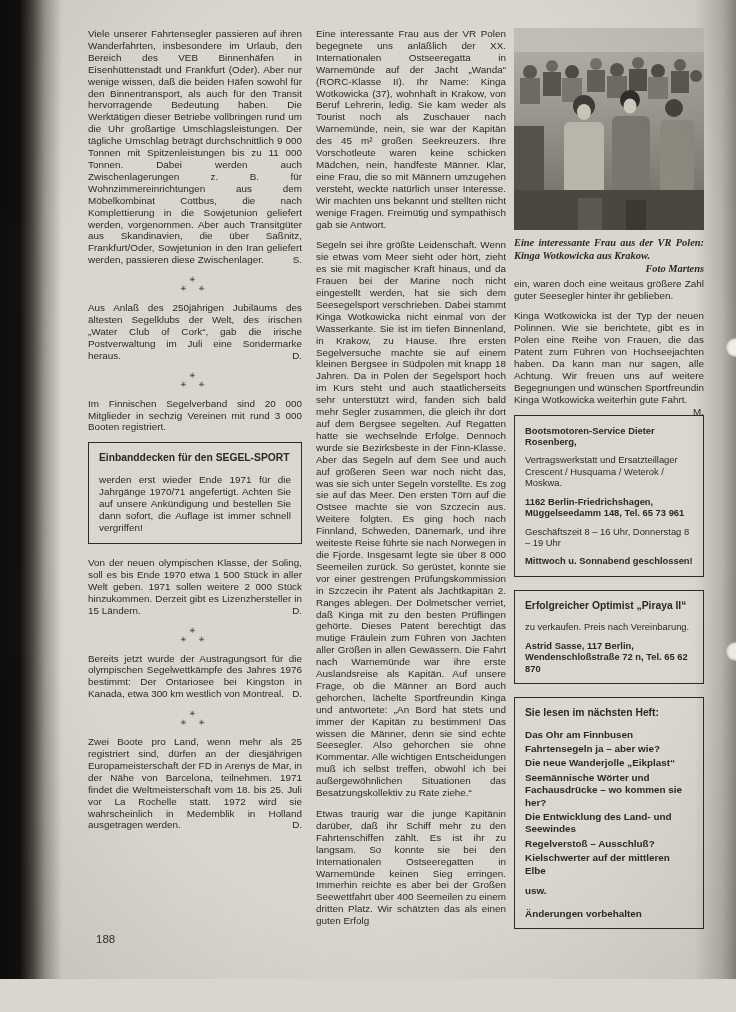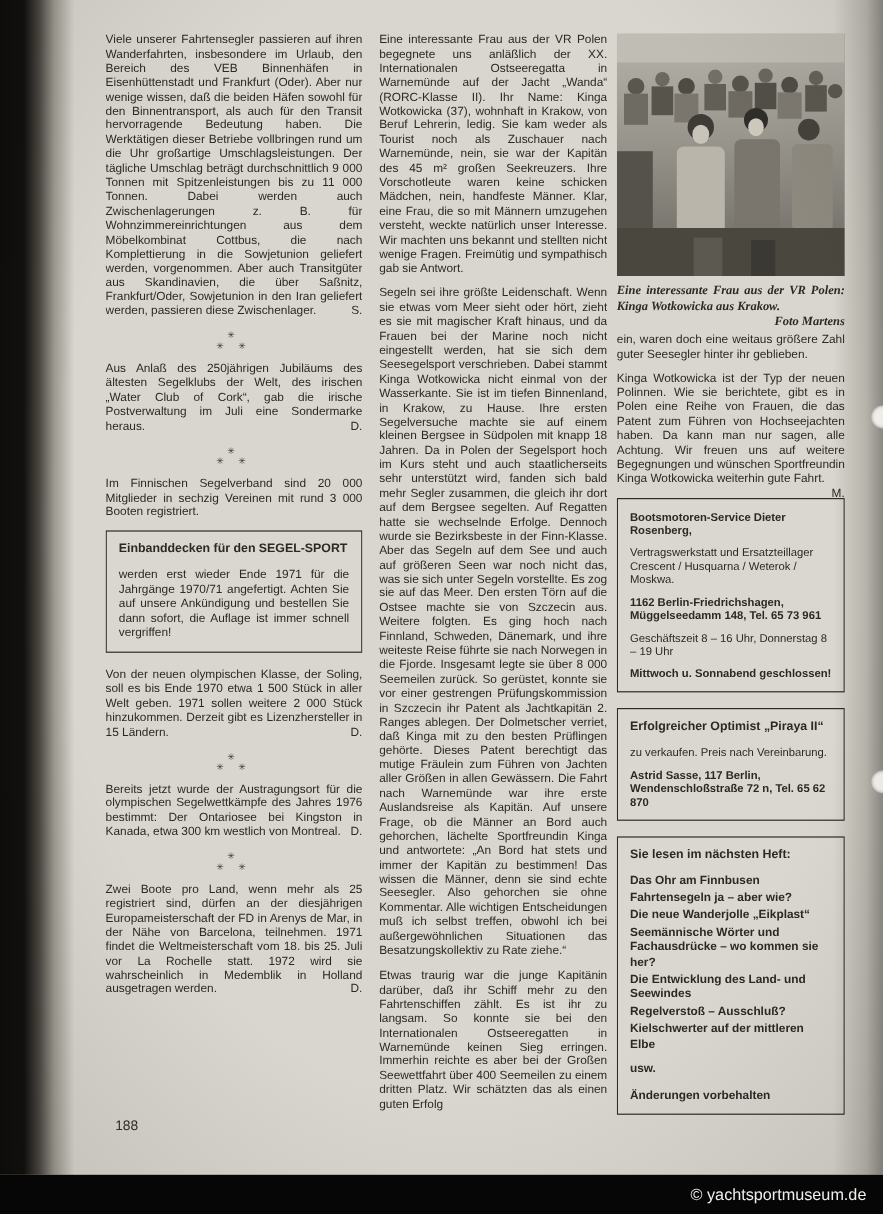--- a/index.html
+++ b/index.html
@@ -176,17 +176,14 @@
       <div class="heft-note">Änderungen vorbehalten</div>
     </div>
   </div>
 
   <div class="page-number">188</div>
 
   <div class="hole h1"></div>
   <div class="hole h2"></div>
   <div class="vignette"></div>
 
-  <div class="footer-bar">
-    <span class="footer-text">© yachtsportmuseum.de</span>
-  </div>
 
 </div>
 
 </body></html>

